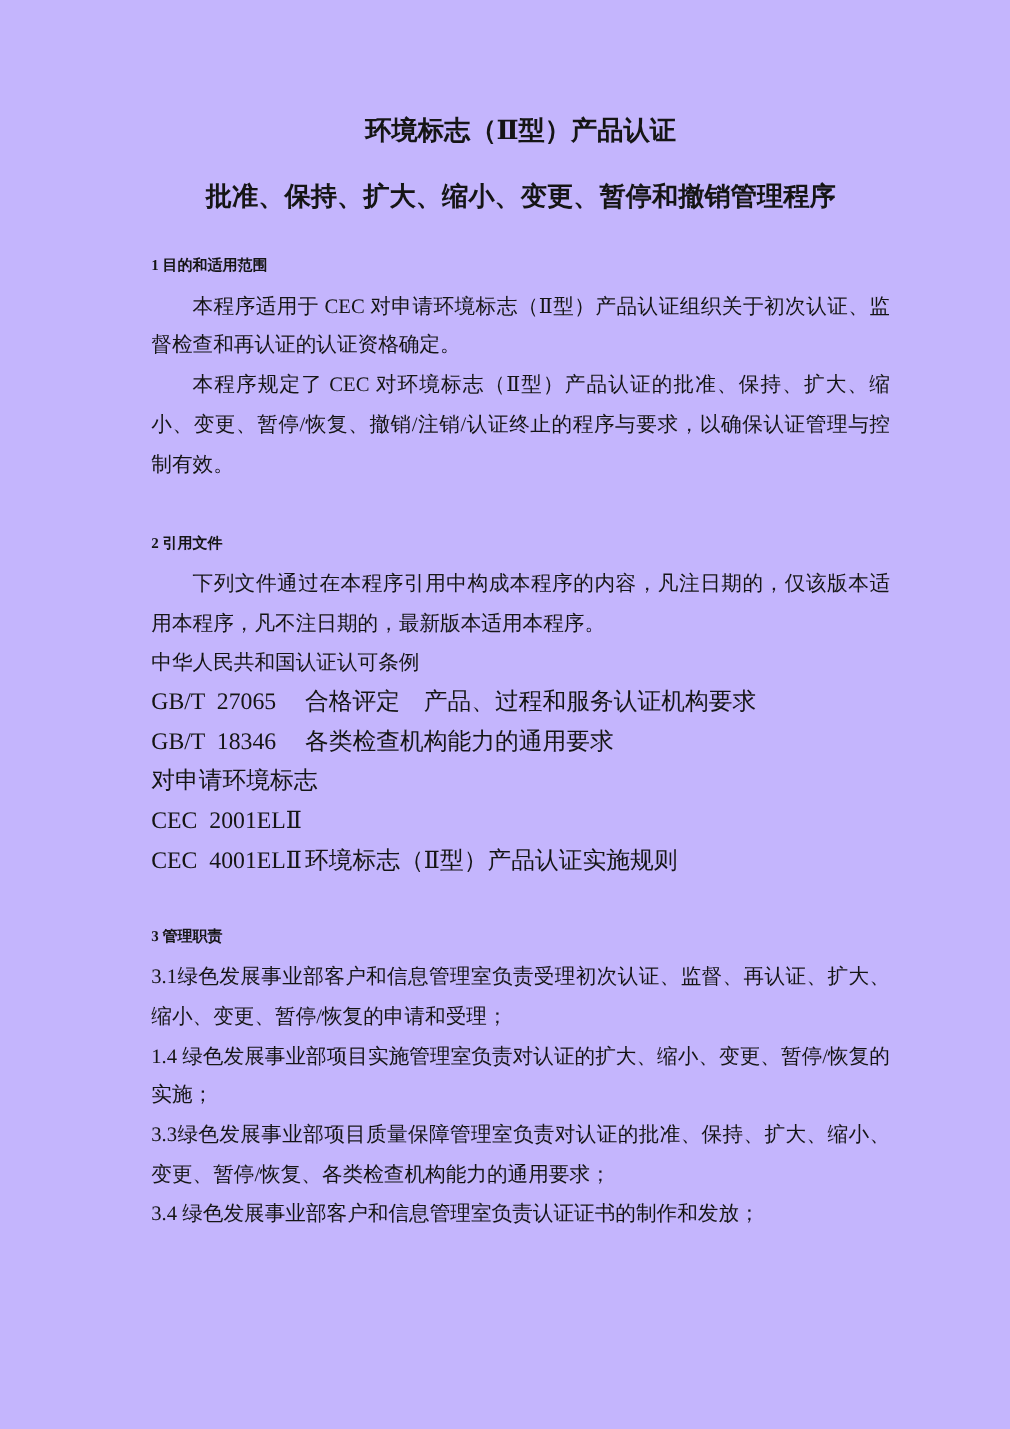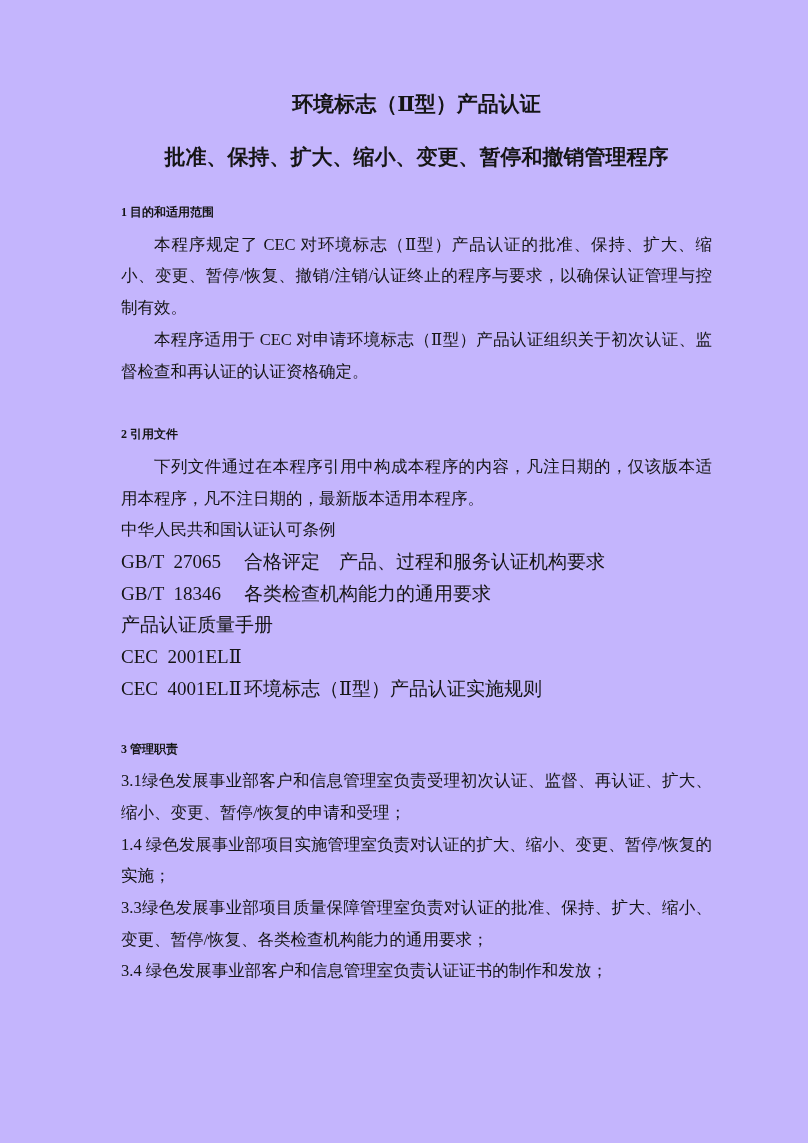--- a/index.html
+++ b/index.html
@@ -76,37 +76,37 @@
 </style>
 </head>
 <body>
 
 <div class="page">
 
   <h1 class="doc-title">环境标志（Ⅱ型）产品认证</h1>
   <h1 class="doc-title doc-subtitle">批准、保持、扩大、缩小、变更、暂停和撤销管理程序</h1>
 
   <h2 class="heading gap-s1">1 目的和适用范围</h2>
+  <p class="para">本程序适用于 CEC 对申请环境标志（Ⅱ型）产品认证组织关于初次认证、监督检查和再认证的认证资格确定。</p>
   <p class="para">本程序规定了 CEC 对环境标志（Ⅱ型）产品认证的批准、保持、扩大、缩小、变更、暂停/恢复、撤销/注销/认证终止的程序与要求，以确保认证管理与控制有效。</p>
-  <p class="para">本程序适用于 CEC 对申请环境标志（Ⅱ型）产品认证组织关于初次认证、监督检查和再认证的认证资格确定。</p>
 
   <h2 class="heading gap-s2">2 引用文件</h2>
   <p class="para">下列文件通过在本程序引用中构成本程序的内容，凡注日期的，仅该版本适用本程序，凡不注日期的，最新版本适用本程序。</p>
   <p class="plain-line">中华人民共和国认证认可条例</p>
 
   <div class="ref-row">
     <span class="ref-code">GB/T  27065</span>
     <span class="ref-title">合格评定　产品、过程和服务认证机构要求</span>
   </div>
   <div class="ref-row">
     <span class="ref-code">GB/T  18346</span>
     <span class="ref-title">各类检查机构能力的通用要求</span>
   </div>
   <div class="ref-row">
-    <span class="ref-title">产品认证质量手册</span>
+    <span class="ref-title">对申请环境标志</span>
   </div>
   <div class="ref-row">
     <span class="ref-code">CEC  2001ELⅡ</span>
   </div>
   <div class="ref-row">
     <span class="ref-code">CEC  4001ELⅡ</span>
     <span class="ref-title">环境标志（Ⅱ型）产品认证实施规则</span>
   </div>
 
   <h2 class="heading gap-s3">3 管理职责</h2>

